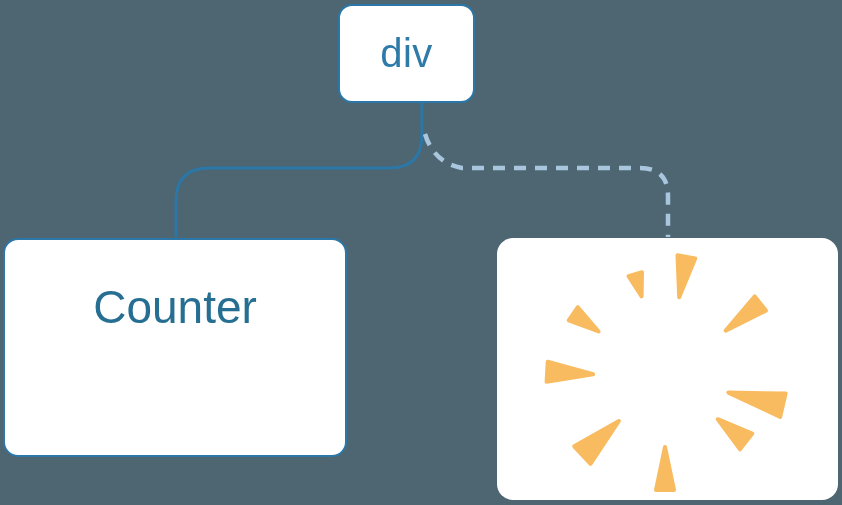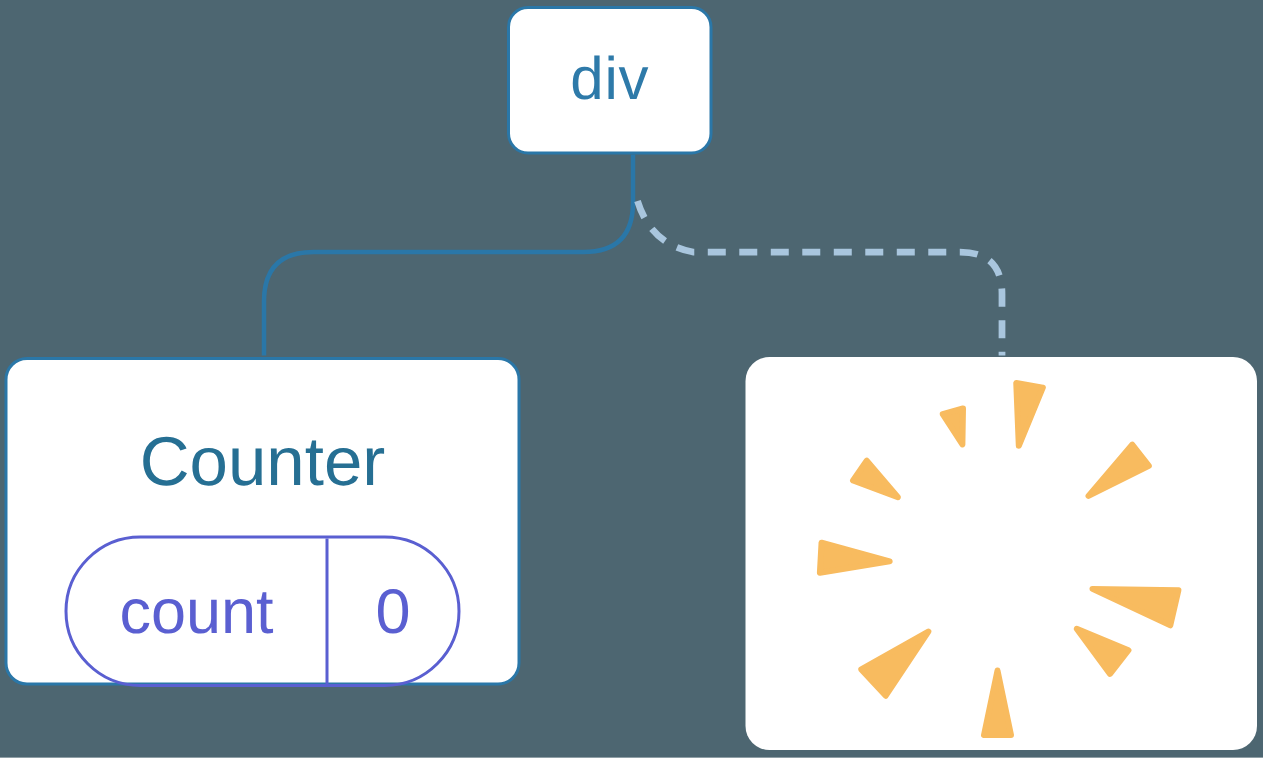--- a/index.html
+++ b/index.html
@@ -76,24 +76,20 @@
     <path d="M422,103 L422,135 Q422,168 389,168 L209,168 Q176,168 176,201 L176,237" fill="none" style="stroke: var(--node-border, #2a77a8);" stroke-width="3"></path>
     <path d="M425,134 Q434,163 462,168 L640,168 Q668,168 668,196 L668,237" fill="none" style="stroke: var(--dashed-line, #a9c6de);" stroke-width="4.5" stroke-dasharray="12 9"></path>
   </svg>
 
   <div class="node node-root">
     <span class="root-label">div</span>
   </div>
 
   <div class="node node-counter">
     <div class="counter-title">Counter</div>
-    <div class="state-pill">
-      <span class="pill-key">count</span>
-      <span class="pill-value">0</span>
-    </div>
   </div>
 
   <div class="node node-removed">
     <svg class="starburst" viewBox="0 0 341 262" xmlns="http://www.w3.org/2000/svg">
         <polygon points="182.2,59.2 198.2,20.4 180.5,17.3" fill="#f8bb5f" stroke="#f8bb5f" stroke-width="4" stroke-linejoin="round"></polygon>
         <polygon points="144.6,58.3 145.0,34.3 131.5,38.1" fill="#f8bb5f" stroke="#f8bb5f" stroke-width="4" stroke-linejoin="round"></polygon>
         <polygon points="101.6,93.5 80.8,69.2 71.7,82.3" fill="#f8bb5f" stroke="#f8bb5f" stroke-width="4" stroke-linejoin="round"></polygon>
         <polygon points="96.1,136.2 50.7,123.8 49.6,143.8" fill="#f8bb5f" stroke="#f8bb5f" stroke-width="4" stroke-linejoin="round"></polygon>
         <polygon points="121.9,183.0 77.2,208.3 93.5,225.8" fill="#f8bb5f" stroke="#f8bb5f" stroke-width="4" stroke-linejoin="round"></polygon>
         <polygon points="168.0,209.0 159.0,252.0 177.0,252.0" fill="#f8bb5f" stroke="#f8bb5f" stroke-width="4" stroke-linejoin="round"></polygon>

